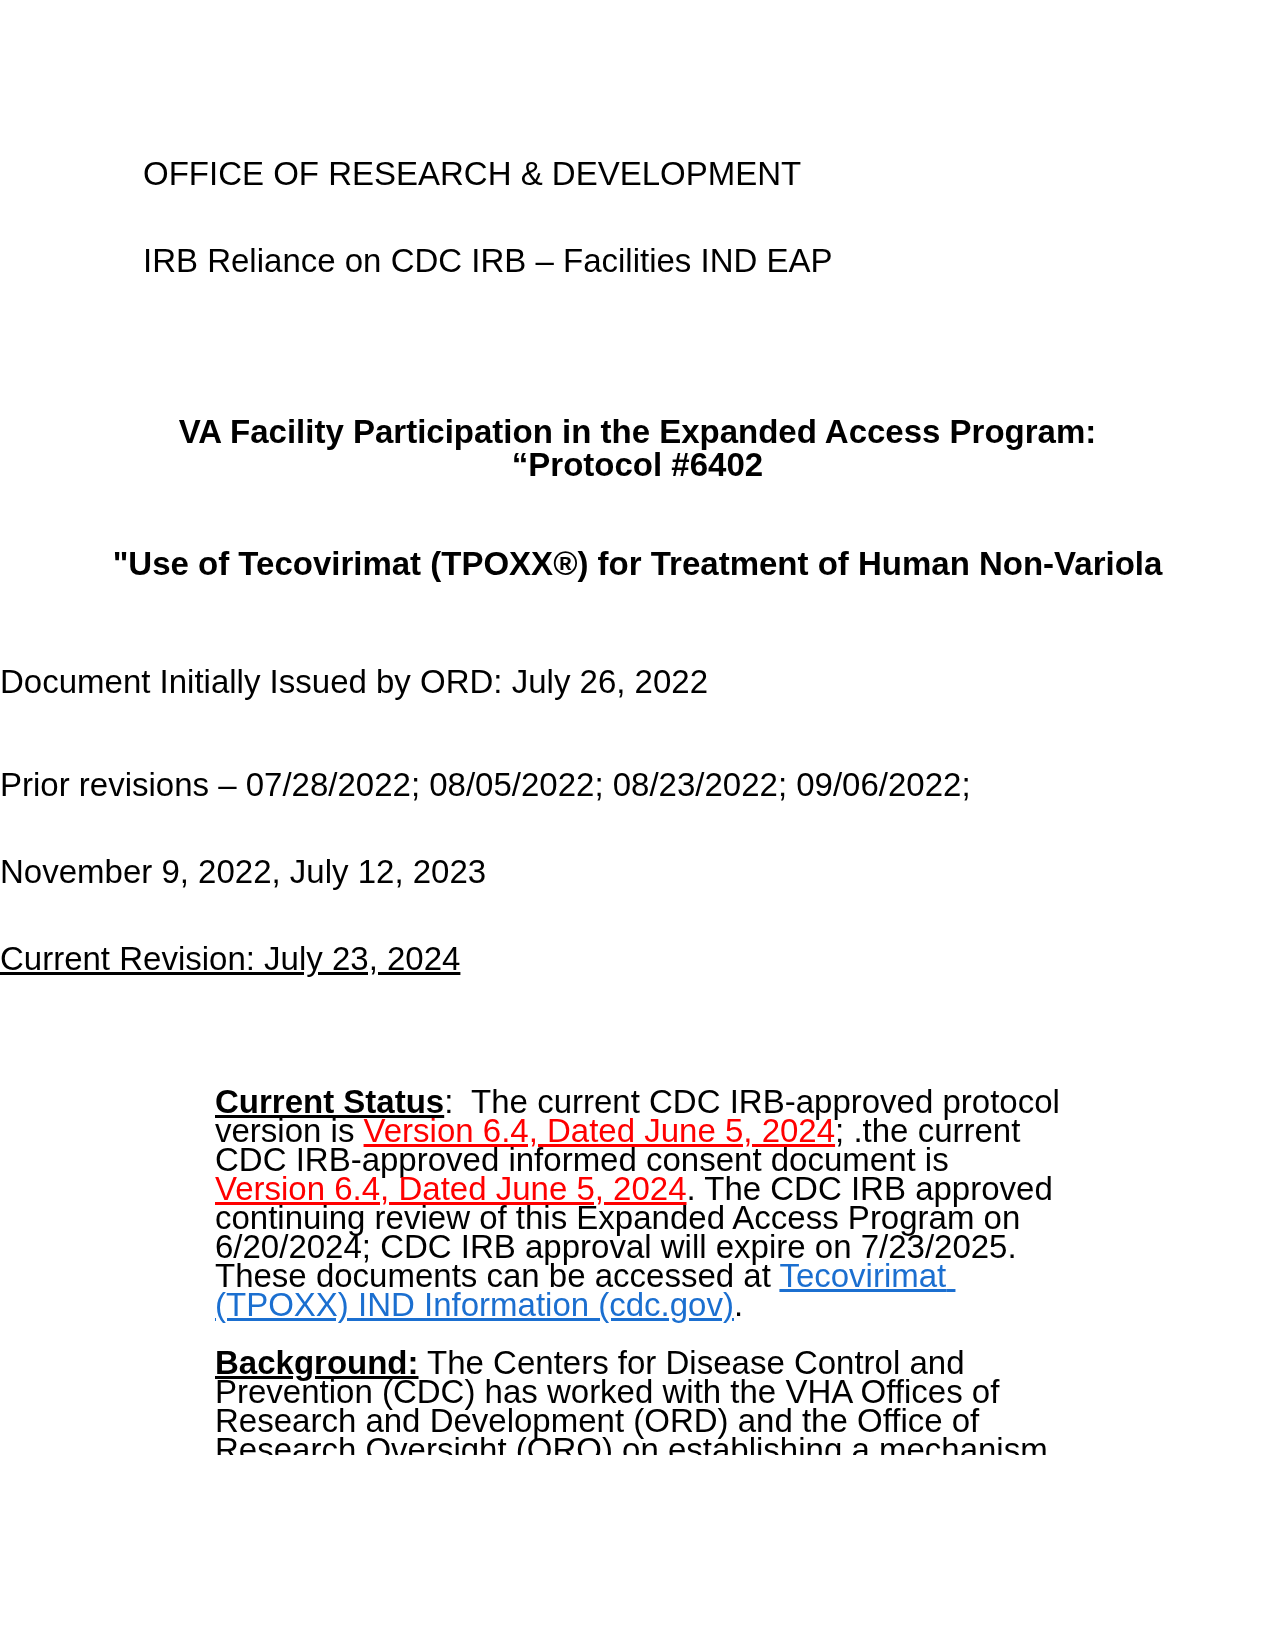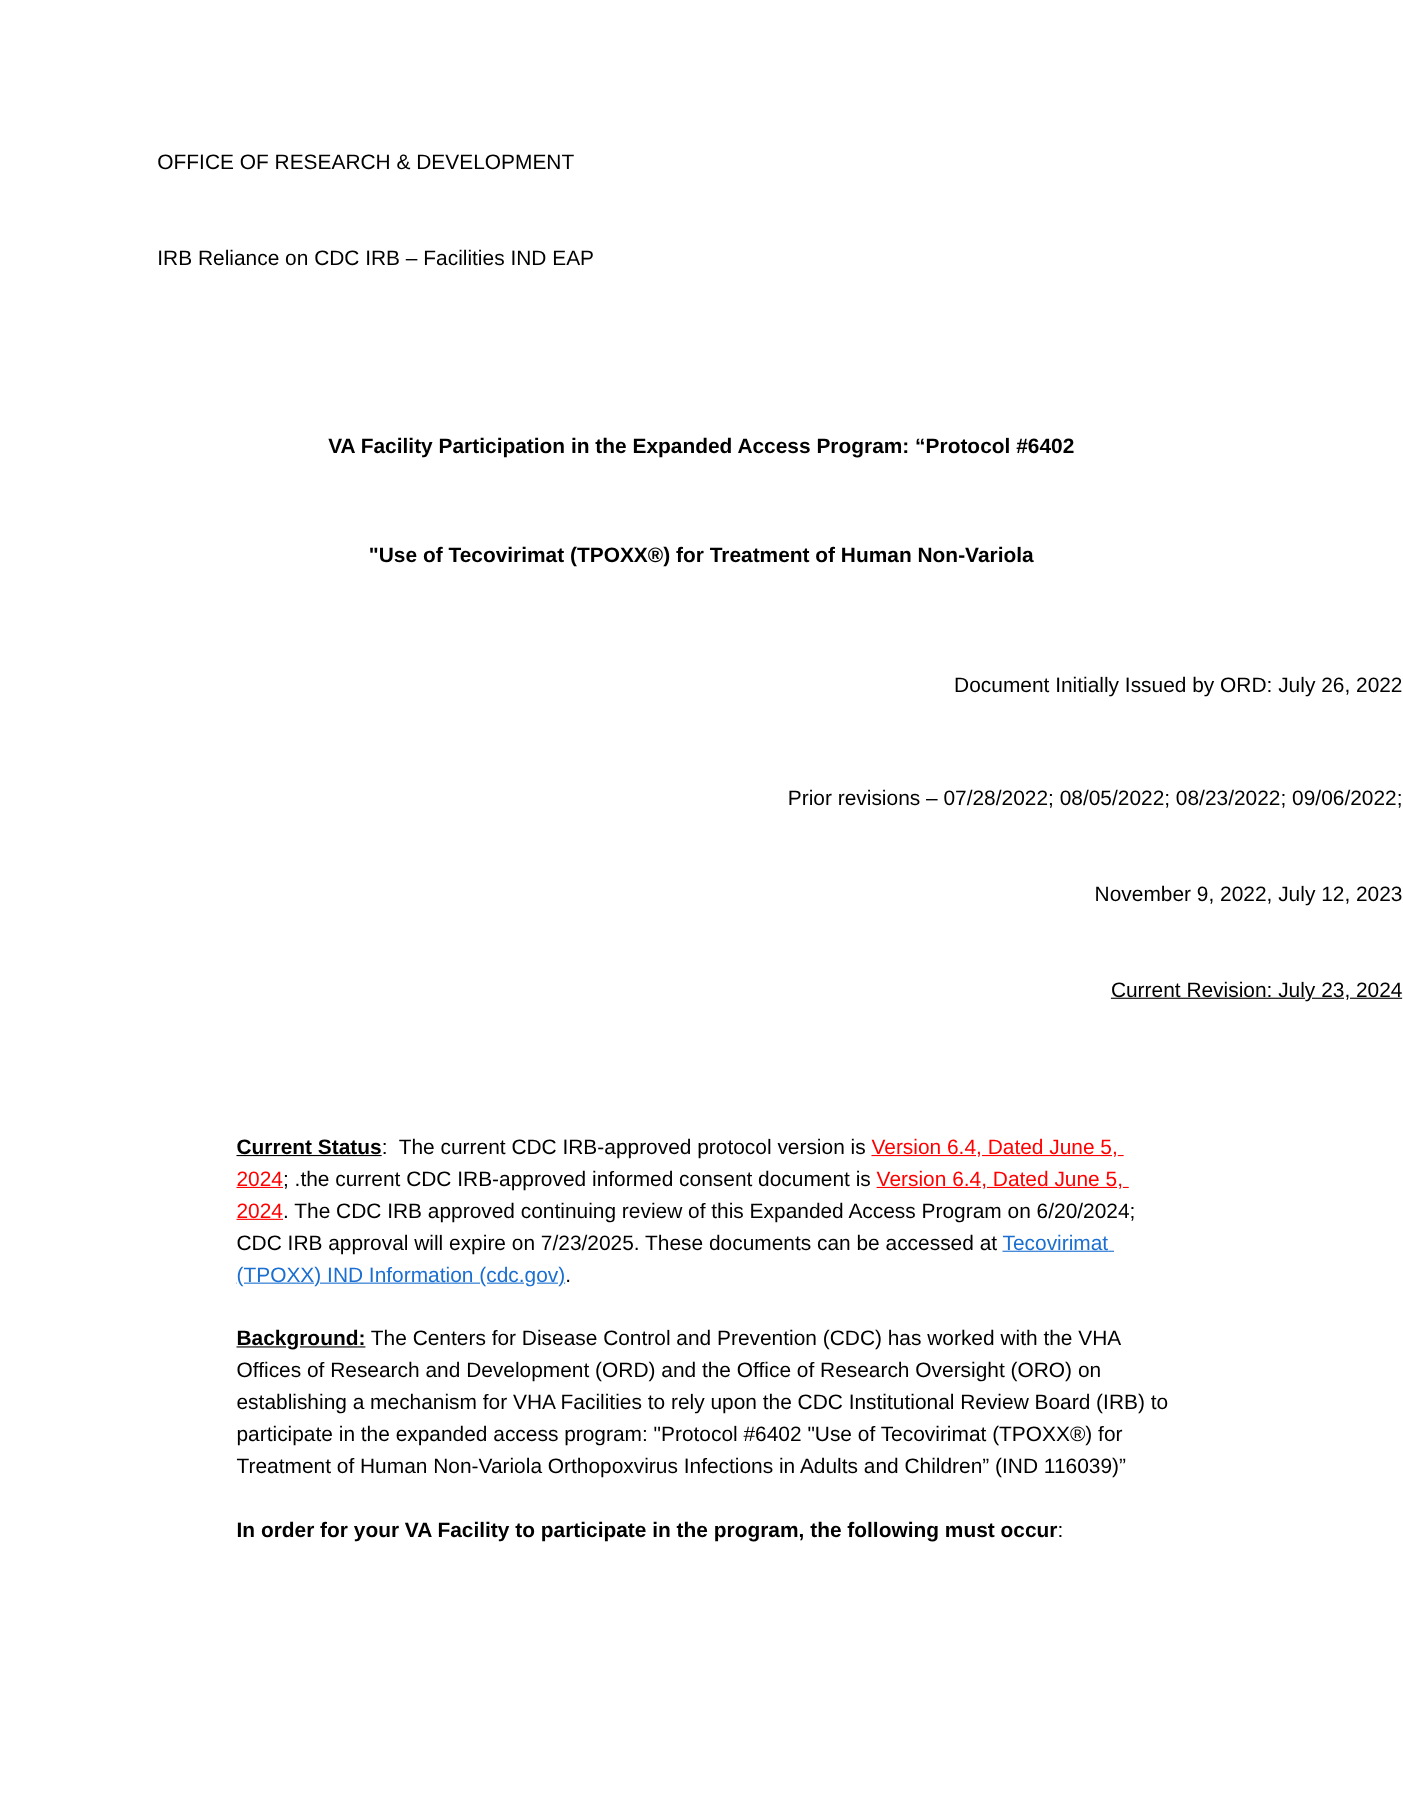--- a/index.html
+++ b/index.html
@@ -7,45 +7,46 @@
     padding: 0;
     background: #ffffff;
   }
   .page {
     position: relative;
     width: 1275px;
     height: 1430px;
     background: #ffffff;
     color: #000000;
     font-family: "Liberation Sans", "DejaVu Sans", sans-serif;
-    font-size: 19px;
+    font-size: 33px;
     line-height: 29px;
     overflow: hidden;
     box-sizing: border-box;
+    margin-top: 25px;
   }
   .doc-header {
     padding: 76px 0 0 143px;
     white-space: pre-wrap;
   }
   .title-block {
     margin-top: 16px;
     padding: 0 110px;
     text-align: center;
     font-weight: bold;
     line-height: 33px;
     white-space: pre-wrap;
   }
   .issued-line {
     margin-top: 21px;
-    text-align: right;
+    text-align: left;
     white-space: pre-wrap;
   }
   .revisions-block {
     margin-top: 16px;
-    text-align: right;
+    text-align: left;
     white-space: pre-wrap;
   }
   .doc-body {
     margin-top: 56px;
     padding-left: 215px;
     padding-right: 210px;
   }
   .para {
     margin: 0 0 29px 0;
     white-space: pre-wrap;

